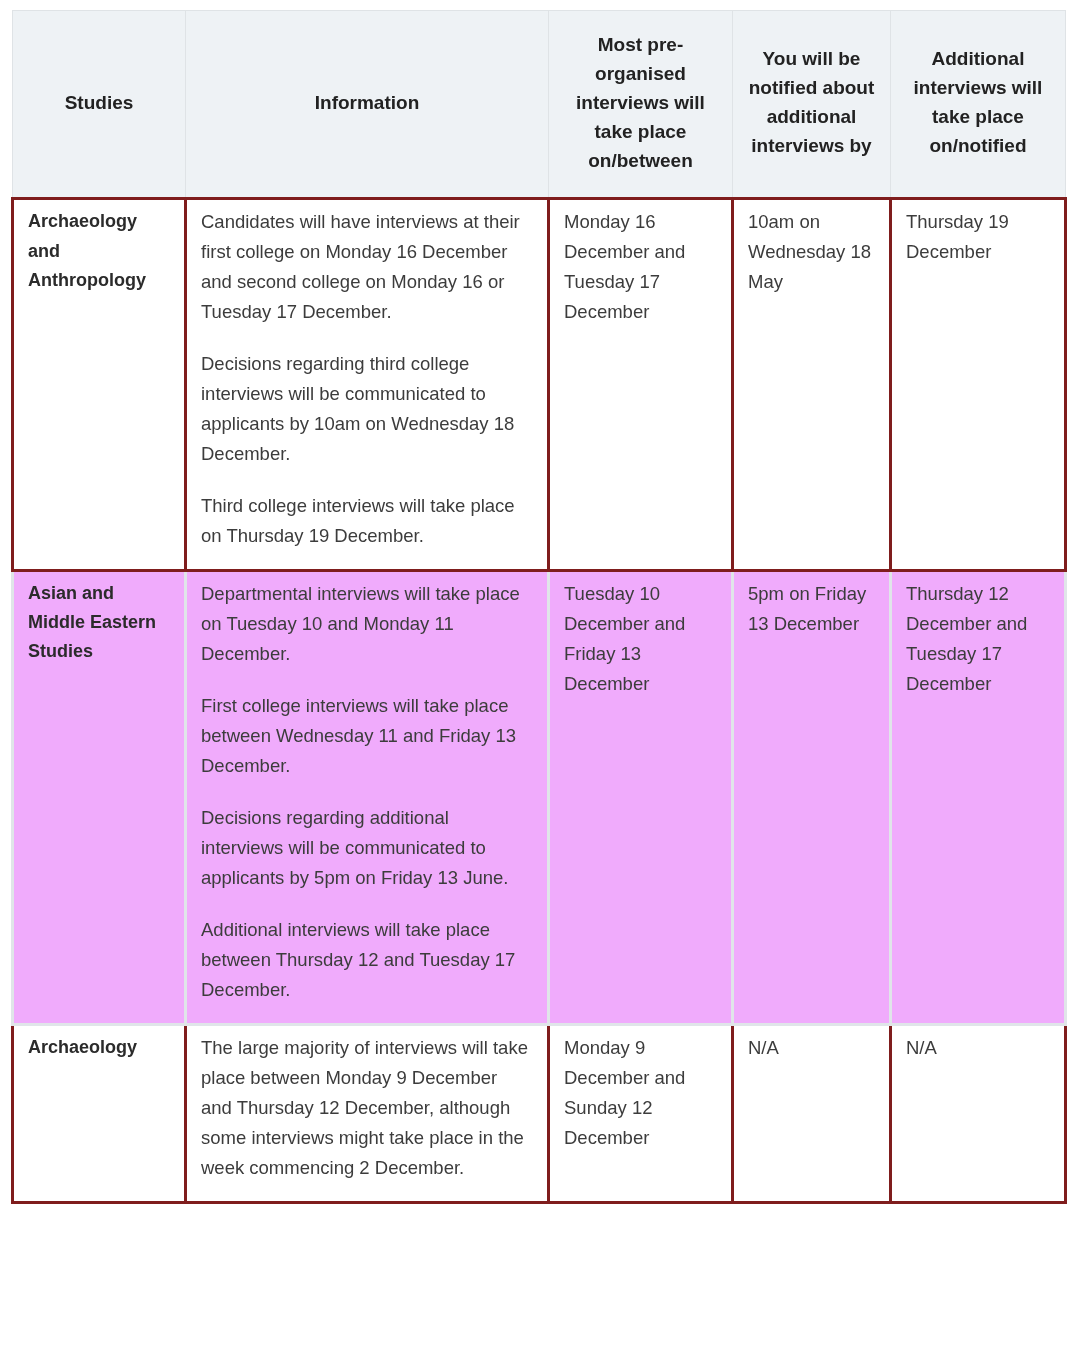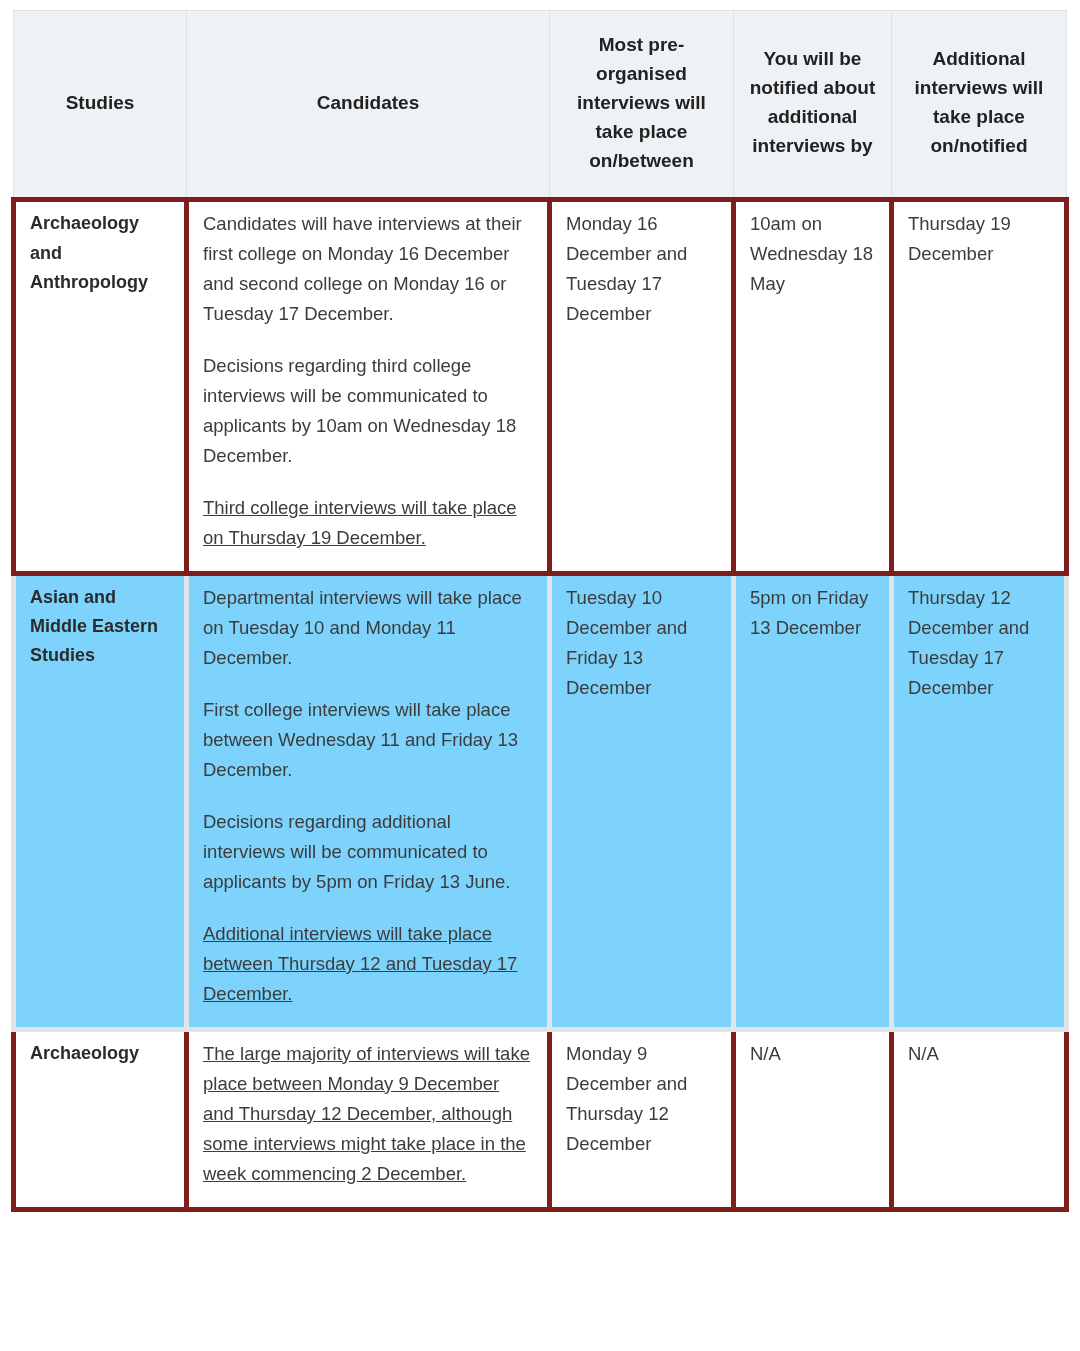--- a/index.html
+++ b/index.html
@@ -49,59 +49,59 @@
     border-bottom: 1px solid #d9dde0;
   }
 
   table.schedule tbody td {
     font-size: 18.5px;
     line-height: 1.62;
     color: #3c3c3c;
     vertical-align: top;
     text-align: left;
     padding: 7px 14px 18px 14px;
-    border: 5px solid #7f1d1d;
+    border: 3px solid #7f1d1d;
   }
 
   table.schedule tbody tr.row-odd td {
     background: #ffffff;
   }
   table.schedule tbody tr.row-even td {
-    background: #7dd3fc;
+    background: #f0abfc;
     border-color: #e0e5e9;
   }
 
   table.schedule tbody td.course-cell {
     font-weight: bold;
     color: #2b2b2b;
     font-size: 18px;
     line-height: 1.62;
   }
 
   .para { margin: 0 0 22px 0; }
-  .para:last-child { margin-bottom: 0; text-decoration: underline; }
+  .para:last-child { margin-bottom: 0; }
 
   .nowrap-cell { white-space: normal; }
 </style>
 </head>
 <body>
 
 <div class="table-wrap">
   <table class="schedule">
     <colgroup>
       <col class="c-course">
       <col class="c-information">
       <col class="c-preorganised">
       <col class="c-notified">
       <col class="c-additional">
     </colgroup>
     <thead>
       <tr>
         <th>Studies</th>
-        <th>Candidates</th>
+        <th>Information</th>
         <th>Most pre-organised interviews will take place on/between</th>
         <th>You will be notified about additional interviews by</th>
         <th>Additional interviews will take place on/notified</th>
       </tr>
     </thead>
     <tbody>
 
       <tr class="row-odd">
         <td class="course-cell">Archaeology and Anthropology</td>
         <td>
@@ -125,20 +125,20 @@
         <td class="nowrap-cell">Tuesday 10 December and Friday 13 December</td>
         <td class="nowrap-cell">5pm on Friday 13 December</td>
         <td class="nowrap-cell">Thursday 12 December and Tuesday 17 December</td>
       </tr>
 
       <tr class="row-odd">
         <td class="course-cell">Archaeology</td>
         <td>
           <p class="para">The large majority of interviews will take place between Monday 9 December and Thursday 12 December, although some interviews might take place in the week commencing 2 December.</p>
         </td>
-        <td class="nowrap-cell">Monday 9 December and Thursday 12 December</td>
+        <td class="nowrap-cell">Monday 9 December and Sunday 12 December</td>
         <td class="nowrap-cell">N/A</td>
         <td class="nowrap-cell">N/A</td>
       </tr>
 
     </tbody>
   </table>
 </div>
 
 </body></html>

